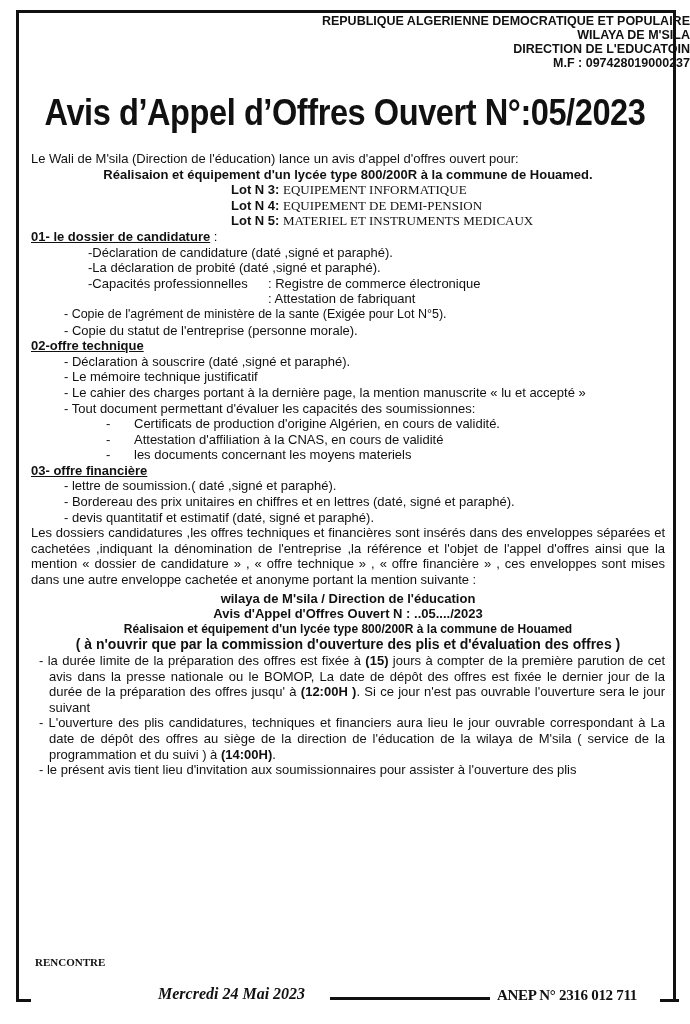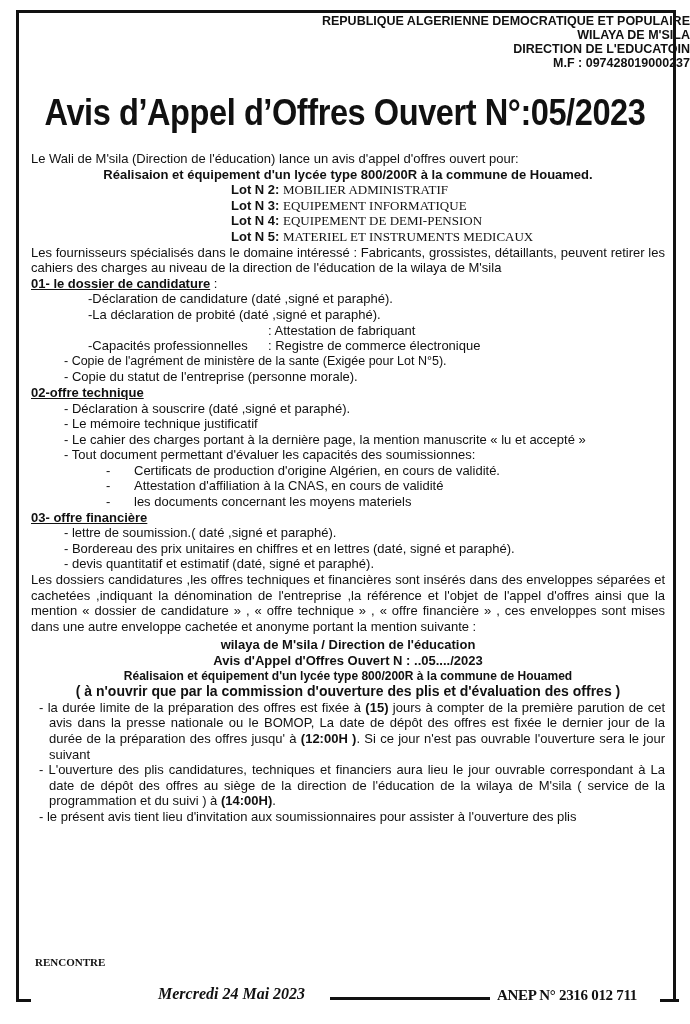--- a/index.html
+++ b/index.html
@@ -49,38 +49,36 @@
   <div>M.F :  097428019000237</div>
 </div>
 
 <div class="title">Avis d’Appel d’Offres Ouvert N°:05/2023</div>
 
 <div class="body">
   <p>Le Wali de M'sila (Direction de l'éducation) lance un avis d'appel d'offres ouvert  pour:</p>
   <p class="c b">Réalisaion et équipement d'un lycée type 800/200R à la commune de Houamed.</p>
 
   <div>
-    <p class="lot"><span class="lotlab">Lot N 2:</span> <span class="lotval">MOBILIER ADMINISTRATIF</span></p>
     <p class="lot"><span class="lotlab">Lot N 3:</span> <span class="lotval">EQUIPEMENT INFORMATIQUE</span></p>
     <p class="lot"><span class="lotlab">Lot N 4:</span> <span class="lotval">EQUIPEMENT DE DEMI-PENSION</span></p>
     <p class="lot"><span class="lotlab">Lot N 5:</span> <span class="lotval">MATERIEL ET INSTRUMENTS MEDICAUX</span></p>
   </div>
 
-  <p class="j">Les fournisseurs spécialisés dans le domaine intéressé : Fabricants, grossistes, détaillants, peuvent retirer les cahiers des charges au niveau de la direction de l'éducation de la wilaya de M'sila</p>
 
   <p><span class="u">01- le dossier de candidature</span><span> :</span></p>
   <p class="i2">-Déclaration de candidature (daté ,signé et paraphé).</p>
   <p class="i2">-La déclaration de probité (daté ,signé et paraphé).</p>
   <div class="i2 sub">
+      <span class="k">-Capacités professionnelles</span>
+      <span>: Registre de commerce électronique</span>
+    </div>
+  <div class="i2 sub">
       <span class="k"></span>
       <span>: Attestation de fabriquant</span>
-    </div>
-  <div class="i2 sub">
-      <span class="k">-Capacités professionnelles</span>
-      <span>: Registre de commerce électronique</span>
     </div>
   <p class="i1" style="padding-left:33px;font-size:12.5px">- Copie de l'agrément de ministère de la sante (Exigée pour Lot N°5).</p>
   <p class="i1" style="padding-left:33px">- Copie du statut de l'entreprise (personne morale).</p>
 
   <p><span class="u">02-offre technique</span></p>
   <p class="i1" style="padding-left:33px">- Déclaration à souscrire (daté ,signé et paraphé).</p>
   <p class="i1" style="padding-left:33px">- Le mémoire technique justificatif</p>
   <p class="i1" style="padding-left:33px">- Le cahier des charges  portant à la dernière page, la mention manuscrite « lu et accepté »</p>
   <p class="i1" style="padding-left:33px">- Tout document permettant d'évaluer les capacités des soumissionnes:</p>
   <p class="i3" style="padding-left:75px"><span class="dash">-</span><span>Certificats de production d'origine Algérien, en cours de validité.</span></p>

